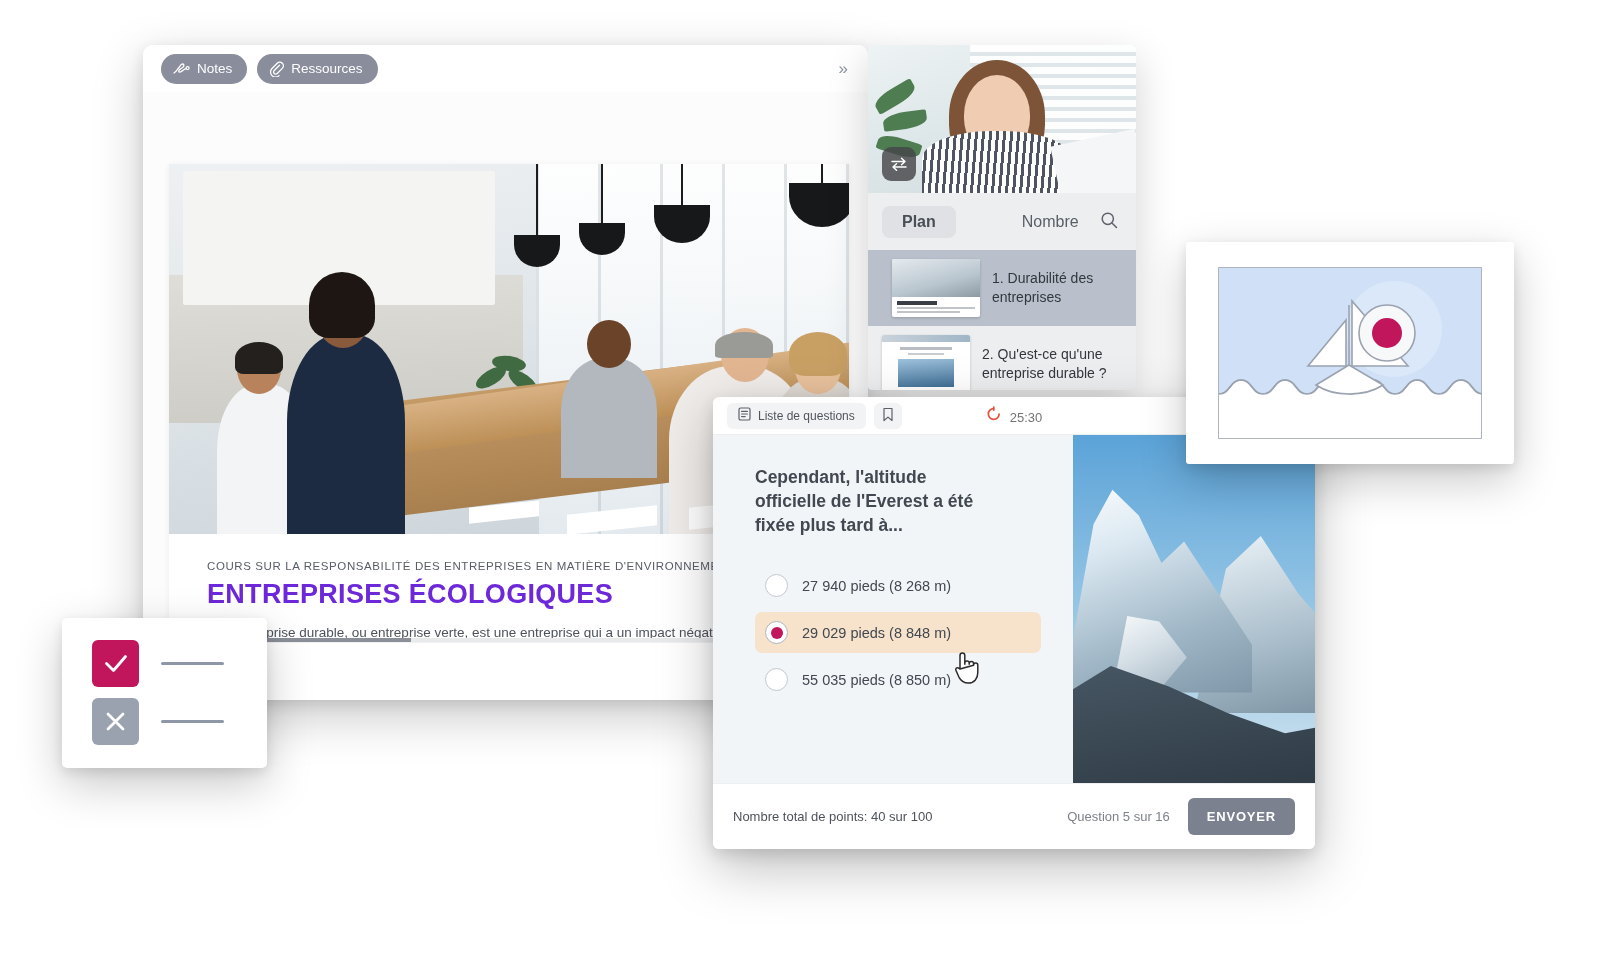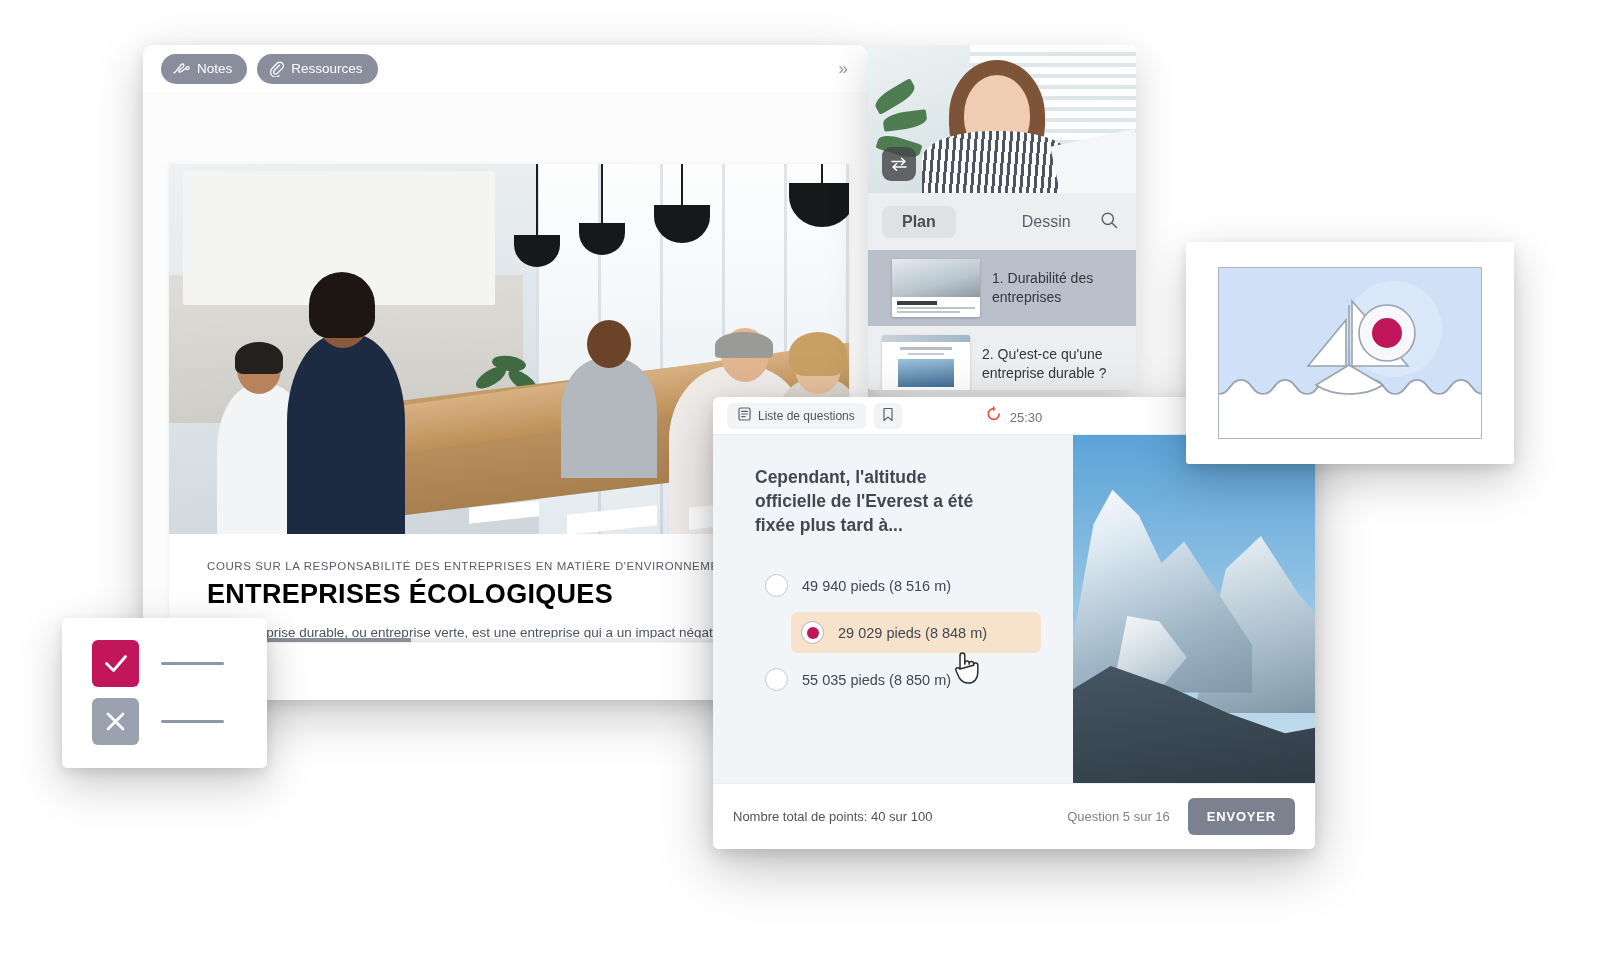--- a/index.html
+++ b/index.html
@@ -102,21 +102,21 @@
   }
   .ph-papers{
     position:absolute; background:#fff; transform:skewY(-6deg);
   }
   #slide-text { padding: 26px 38px 0 38px; }
   #slide-eyebrow {
     font-size: 11.5px; letter-spacing: 0.6px; color: #575c66;
     text-transform: uppercase; margin-bottom: 7px;
   }
   #slide-title {
-    font-size: 27px; font-weight: bold; color: #000000;
+    font-size: 27px; font-weight: bold; color: #6d28d9;
     letter-spacing: 0.3px; margin-bottom: 13px;
   }
   #slide-desc { font-size: 13.5px; line-height: 1.5; color: #4d535c; max-width: 530px; }
 
   #course-progress-track {
     position:absolute; left:0; bottom:58px; width:100%; height:4px; background:#e9eaec;
   }
   #course-progress-fill { height:100%; width:37%; background:#8a8f99; }
 
   #course-bottombar {
@@ -214,21 +214,21 @@
   #quiz-left { flex:1; background:#f2f5f8; padding:30px 32px 0 42px; }
   #quiz-question {
     font-size:17.5px; line-height:1.38; color:#414851; font-weight:600;
     margin-bottom:28px; max-width:220px;
   }
   .answer-row {
     display:flex; align-items:center; gap:14px;
     padding:9px 14px 9px 10px; border-radius:7px; margin-bottom:6px;
     cursor:pointer; position:relative;
   }
-  .answer-row.selected { background:#f7e3cb;margin-left:36px; }
+  .answer-row.selected { background:#f7e3cb; }
   .radio {
     width:23px; height:23px; border-radius:50%; background:#fff;
     border:1.5px solid #c3c8cf; flex:0 0 auto;
     display:flex; align-items:center; justify-content:center;
   }
   .radio.on { border-color:#b0b5bd; }
   .radio.on::after {
     content:""; width:12px; height:12px; border-radius:50%; background:#c1155c;
   }
   .answer-text { font-size:14.5px; color:#414851; }
@@ -406,21 +406,21 @@
       <div id="swap-btn">
         <svg width="18" height="14" viewBox="0 0 18 14" fill="none">
           <path d="M2 4.5h13M11.5 1.2L15 4.5l-3.5 3.3" stroke="#fff" stroke-width="1.5" stroke-linecap="round" stroke-linejoin="round" fill="none"></path>
           <path d="M16 10h-13M6.5 6.7L3 10l3.5 3.3" stroke="#fff" stroke-width="1.5" stroke-linecap="round" stroke-linejoin="round" fill="none"></path>
         </svg>
       </div>
     </div>
 
     <div id="plan-tabs">
       <div class="plan-tab active">Plan</div>
-      <div class="plan-tab inactive">Dessin</div>
+      <div class="plan-tab inactive">Nombre</div>
       <div id="plan-search">
         <svg width="18" height="18" viewBox="0 0 18 18" fill="none">
           <circle cx="7.8" cy="7.8" r="5.6" stroke="#5e636b" stroke-width="1.5" fill="none"></circle>
           <path d="M12.2 12.2L16.5 16.5" stroke="#5e636b" stroke-width="1.5" stroke-linecap="round"></path>
         </svg>
       </div>
     </div>
 
     <div class="plan-row selected">
       <div class="plan-thumb">
@@ -472,21 +472,21 @@
         <span>25:30</span>
       </div>
     </div>
 
     <div id="quiz-main">
       <div id="quiz-left">
         <div id="quiz-question">Cependant, l'altitude officielle de l'Everest a été fixée plus tard à...</div>
 
         <div class="answer-row">
           <div class="radio"></div>
-          <div class="answer-text">49 940 pieds (8 516 m)</div>
+          <div class="answer-text">27 940 pieds (8 268 m)</div>
         </div>
         <div class="answer-row selected">
           <div class="radio on"></div>
           <div class="answer-text">29 029 pieds (8 848 m)</div>
         </div>
         <div class="answer-row">
           <div class="radio"></div>
           <div class="answer-text">55 035 pieds (8 850 m)</div>
         </div>
       </div>

